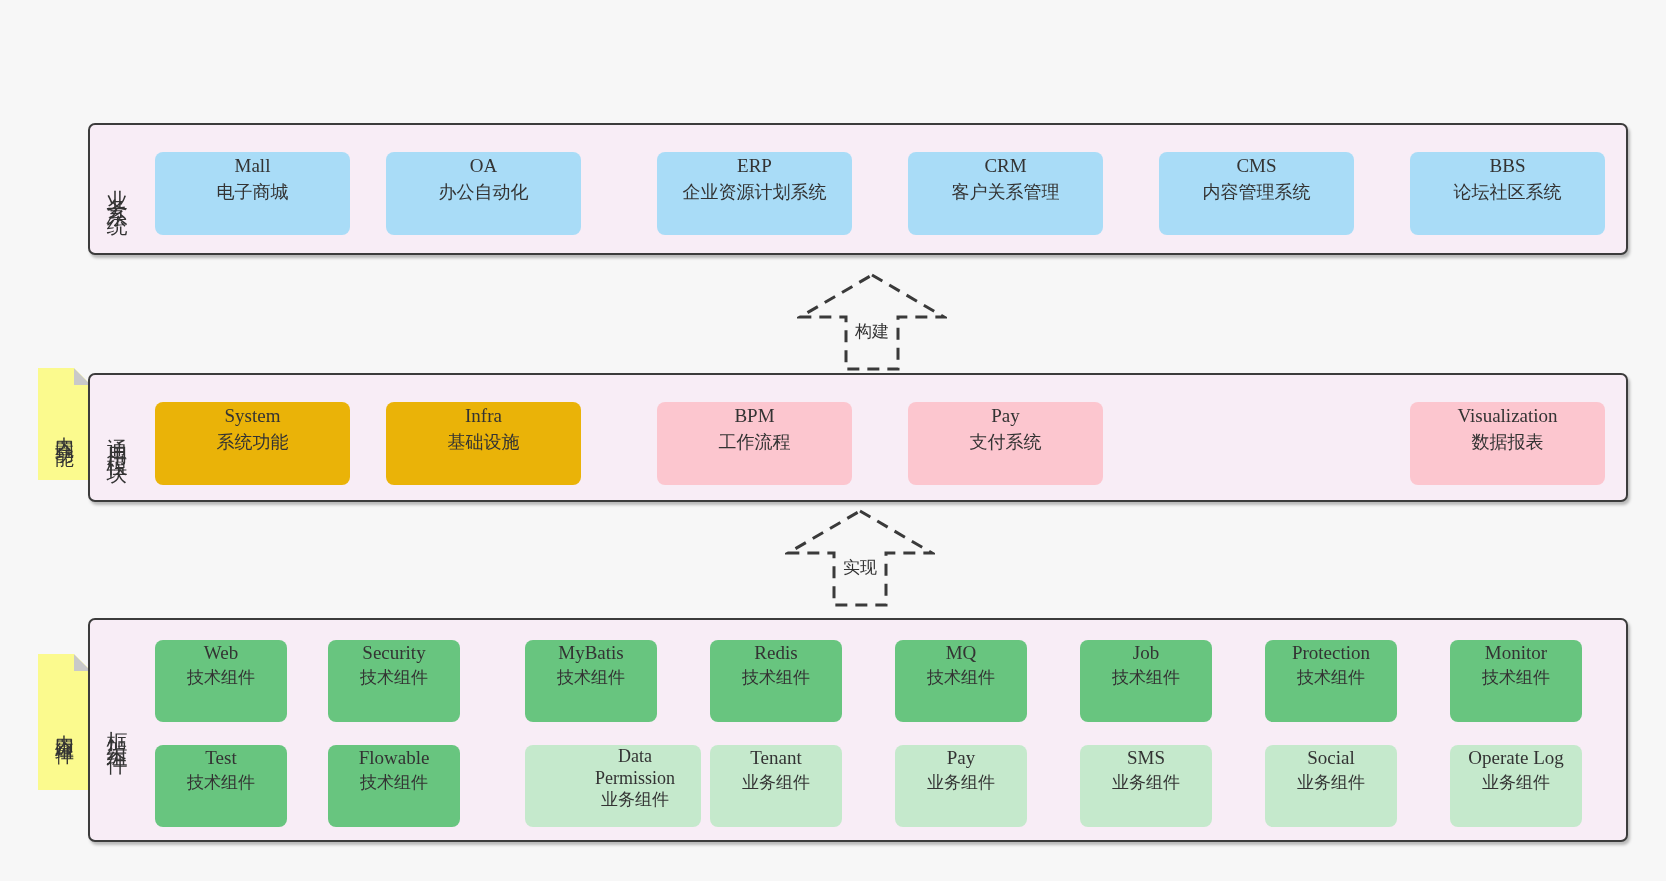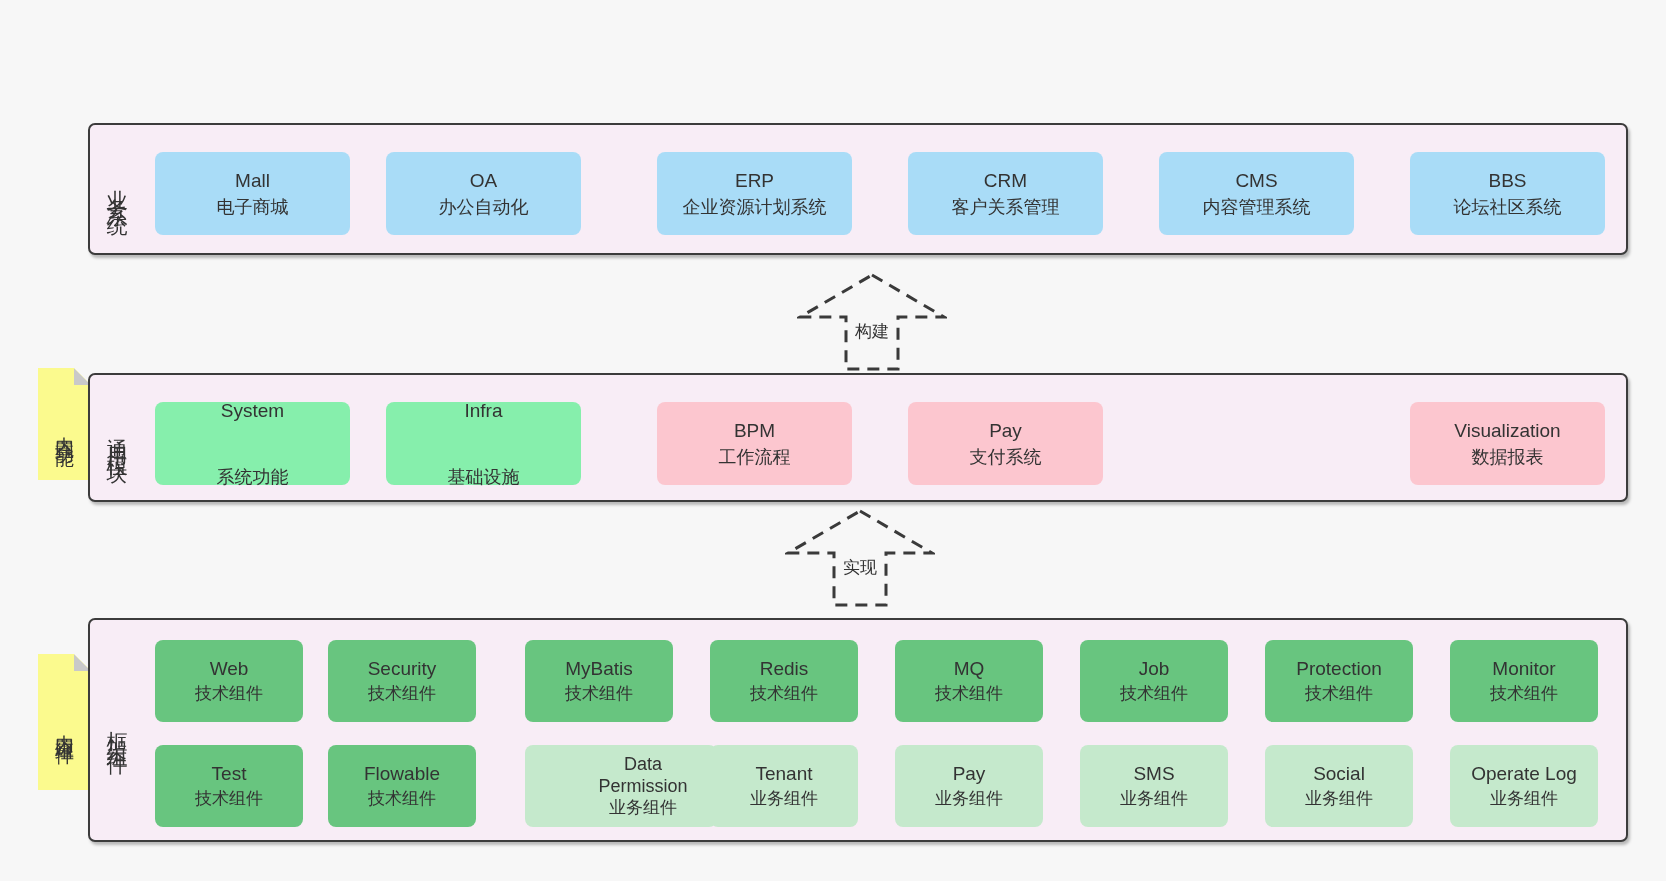--- a/index.html
+++ b/index.html
@@ -26,38 +26,39 @@
     transform:translateY(-50%);
     writing-mode:vertical-rl; text-orientation:upright;
     font-size:21px; letter-spacing:8px; color:#333;
     white-space:nowrap;
   }
 
   
   .box {
     position:absolute; border-radius:8px;
     display:flex; flex-direction:column;
-    align-items:center; justify-content:center;
+    align-items:center; 
     text-align:center;
+    font-family:Liberation Serif, serif;
   }
   .wide { width:195px; height:83px; top:27px; font-size:19px; line-height:27px; }
   .wide .zh { font-size:18px; }
-  .cell { width:148px; height:82px; font-size:19px; line-height:25px; }
+  .cell { width:132px; height:82px; font-size:19px; line-height:25px; }
   .cell .zh { font-size:17px; }
   .r1 { top:20px; } .r2 { top:125px; }
   .box-data-permission { line-height:22px; font-size:18px;padding-left:44px; }
   .box-data-permission .en { max-width:108px; }
 
   .wc0{left:65px} .wc1{left:296px} .wc2{left:567px}
   .wc3{left:818px} .wc4{left:1069px} .wc5{left:1320px}
   .bc0{left:65px} .bc1{left:238px} .bc2{left:435px} .bc3{left:620px}
   .bc4{left:805px} .bc5{left:990px} .bc6{left:1175px} .bc7{left:1360px}
 
   .blue  { background:#a9dcf7; }
-  .red   { background:#86efac;gap:40px; }
+  .red   { background:#eab308; }
   .pink  { background:#fcc6cf; }
   .green { background:#68c57f; }
   .lightgreen { background:#c5e9cc; }
 
   
   .tag {
     position:absolute; left:38px; width:53px;
     background:#fbfa8e; z-index:1;
     clip-path:polygon(0 0, calc(100% - 17px) 0, 100% 17px, 100% 100%, 0 100%);
     display:flex; align-items:center; justify-content:center;

